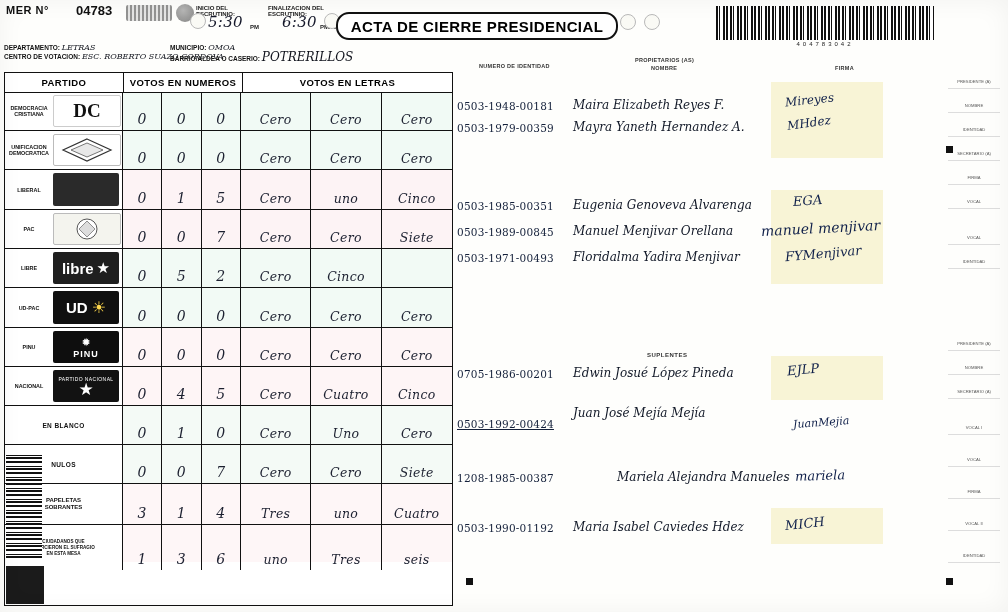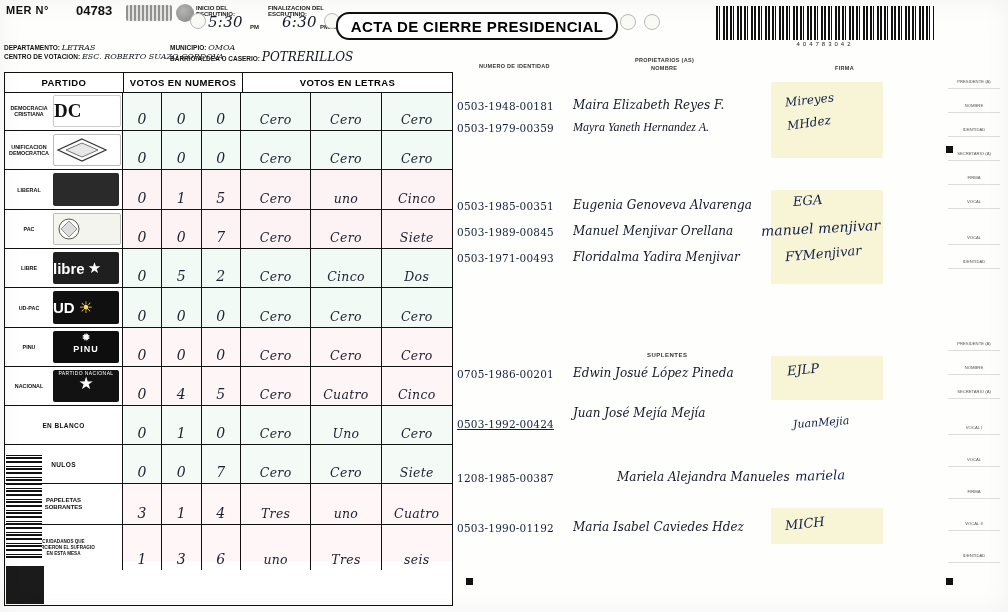--- a/index.html
+++ b/index.html
@@ -79,21 +79,21 @@
     font-size:9.5px;font-weight:bold;letter-spacing:.4px;color:#000;
   }
   .th1{width:118px;text-align:center;}
   .th2{width:118px;text-align:center;border-left:1px solid #111;height:19px;line-height:19px;}
   .th3{flex:1;text-align:center;border-left:1px solid #111;height:19px;line-height:19px;}
   .prow{position:absolute;left:0;width:447px;box-sizing:border-box;}
   .plogo{position:absolute;left:0;top:0;width:118px;height:100%;border-right:1px solid #111;box-sizing:border-box;}
   .pname{position:absolute;left:2px;top:50%;transform:translateY(-50%);width:44px;
          font-size:5.4px;font-weight:bold;color:#111;line-height:6px;text-align:center;}
   .pmark{position:absolute;left:48px;top:3px;width:66px;bottom:3px;border-radius:2px;
-         display:flex;align-items:center;overflow:hidden;}
+         display:flex;align-items:center;justify-content:center;overflow:hidden;}
   .digits{position:absolute;left:118px;top:0;width:118px;height:100%;}
   .d{position:absolute;top:0;bottom:0;width:39.3px;border-right:1px solid #111;box-sizing:border-box;
      display:flex;align-items:flex-end;justify-content:center;padding-bottom:3px;}
   .letters{position:absolute;left:236px;top:0;right:16px;height:100%;}
   .l{position:absolute;top:0;bottom:0;width:70.3px;border-right:1px solid #111;box-sizing:border-box;
      display:flex;align-items:flex-end;justify-content:center;padding-bottom:3px;}
   .l.last{border-right:none;}
   .hv{font-size:14px;}
   .hl{font-size:12.5px;}
   
@@ -320,23 +320,20 @@
             <span class="hand hv">2</span>
           </div>
       </div>
       <div class="letters">
         <div class="l" style="left:0;">
             <span class="hand hl">Cero</span>
           </div>
         <div class="l" style="left:70.3px;">
             <span class="hand hl">Cinco</span>
           </div>
-        <div class="l last" style="left:140.6px;">
-            <span class="hand hl">Dos</span>
-          </div>
       </div>
     </div>
 
     <div class="prow" style="top:215px;height:40px;border-bottom:1px solid #111;">
       <div class="plogo">
           <div class="pname">UD-PAC</div>
         <div class="pmark" style="background:#101010;">
           <span style="font-size:15px;color:#fff;font-weight:bold;">UD</span>
           <span style="color:#ffd84d;font-size:16px;margin-left:4px;">☀</span>
           </div>
@@ -554,21 +551,21 @@
     <div class="yellowbox" style="left:316px;top:296px;width:112px;height:44px;"></div>
     <div class="yellowbox" style="left:316px;top:448px;width:112px;height:36px;"></div>
 
     <div>
       <div class="num" style="left:2px;top:40px;">0503-1948-00181</div>
       <div class="nm" style="left:118px;top:38px;">Maira Elizabeth Reyes F.</div>
       <div class="sig" style="left:330px;top:33px;font-size:12px;transform:rotate(-6deg);">Mireyes</div>
     </div>
     <div>
       <div class="num" style="left:2px;top:62px;">0503-1979-00359</div>
-      <div class="nm" style="left:118px;top:60px;font-family:Liberation Serif, serif;">Mayra Yaneth Hernandez A.</div>
+      <div class="nm" style="left:118px;top:60px;">Mayra Yaneth Hernandez A.</div>
       <div class="sig" style="left:332px;top:56px;font-size:12px;transform:rotate(-8deg);">MHdez</div>
     </div>
     <div>
       <div class="num" style="left:2px;top:140px;">0503-1985-00351</div>
       <div class="nm" style="left:118px;top:138px;">Eugenia Genoveva Alvarenga</div>
       <div class="sig" style="left:338px;top:133px;font-size:13px;transform:rotate(-4deg);">EGA</div>
     </div>
     <div>
       <div class="num" style="left:2px;top:166px;">0503-1989-00845</div>
       <div class="nm" style="left:118px;top:164px;">Manuel Menjivar Orellana</div>

